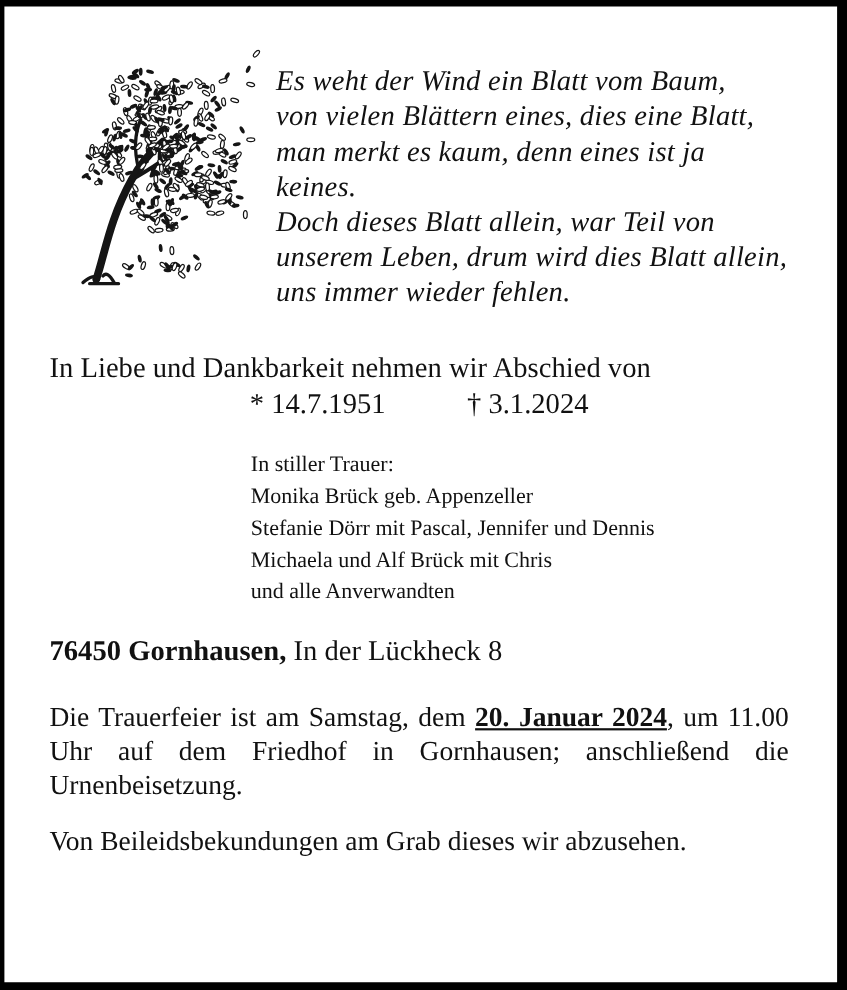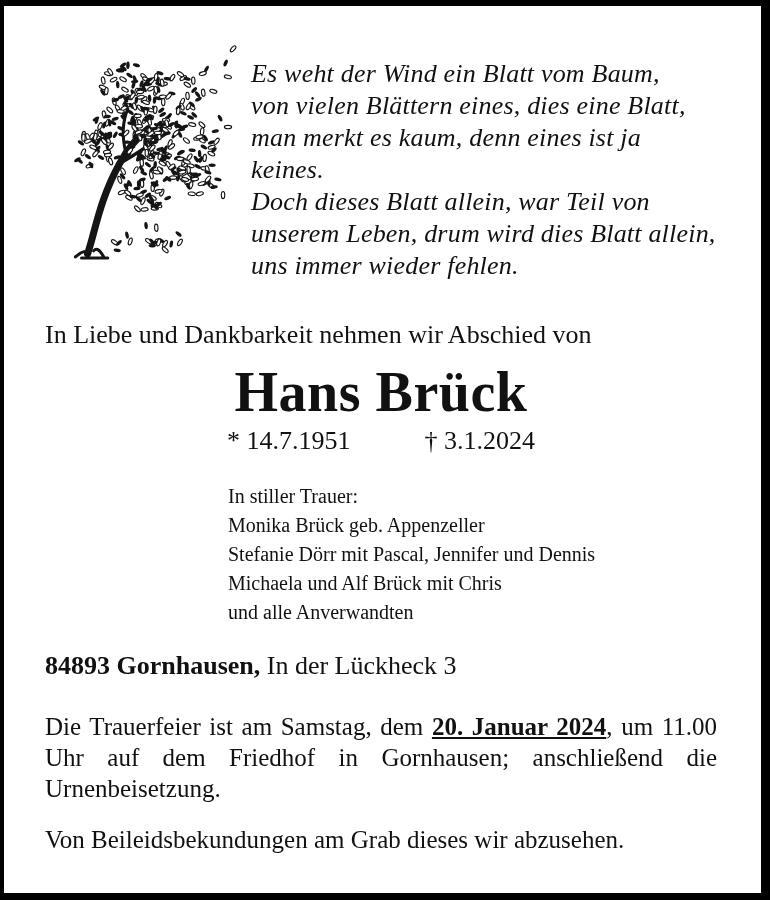--- a/index.html
+++ b/index.html
@@ -511,34 +511,33 @@
     <div class="poem">Es weht der Wind ein Blatt vom Baum,
 von vielen Blättern eines, dies eine Blatt,
 man merkt es kaum, denn eines ist ja keines.
 Doch dieses Blatt allein, war Teil von
 unserem Leben, drum wird dies Blatt allein,
 uns immer wieder fehlen.</div>
   </div>
 
   <p class="intro">In Liebe und Dankbarkeit nehmen wir Abschied von</p>
 
-  <h1 class="name">Hans Brück</h1>
 
   <div class="dates">
     <span>* 14.7.1951</span>
     <span>† 3.1.2024</span>
   </div>
 
   <div class="mourners">
     <div class="mourners-heading">In stiller Trauer:</div>
     <div class="mourners-names">Monika Brück geb. Appenzeller
 Stefanie Dörr mit Pascal, Jennifer und Dennis
 Michaela und Alf Brück mit Chris
 und alle Anverwandten</div>
   </div>
 
-  <p class="address"><b>84893 Gornhausen,</b><span> In der Lückheck 3</span></p>
+  <p class="address"><b>76450 Gornhausen,</b><span> In der Lückheck 8</span></p>
 
   <p class="funeral"><span>Die Trauerfeier ist am Samstag, dem </span><b>20. Januar 2024</b><span>, um 11.00 Uhr auf dem Friedhof in Gornhausen; anschließend die Urnenbeisetzung.</span></p>
 
   <p class="condolence">Von Beileidsbekundungen am Grab dieses wir abzusehen.</p>
 
 </div>
 
 </body></html>

